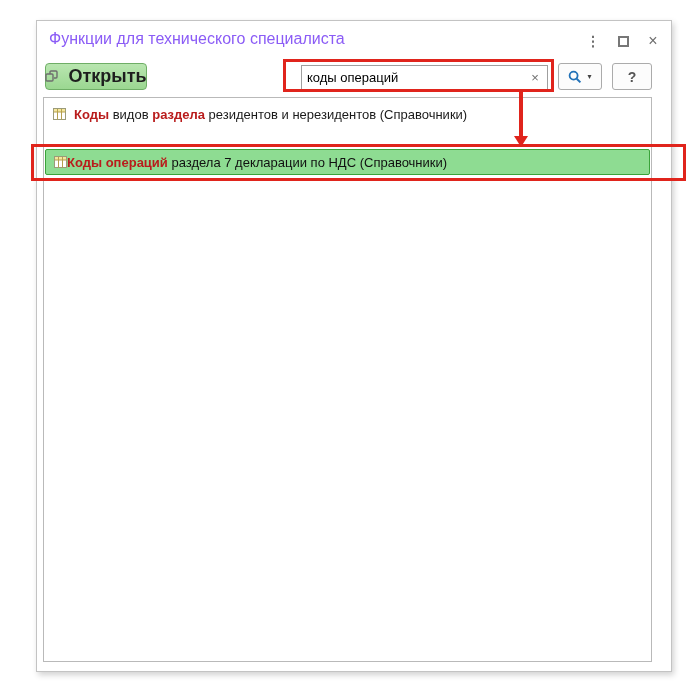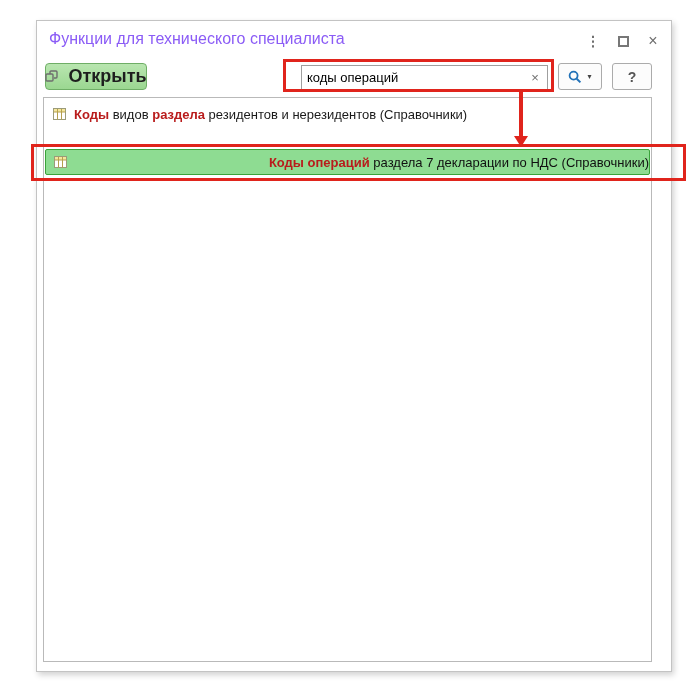--- a/index.html
+++ b/index.html
@@ -54,22 +54,22 @@
   .list-panel {
     position:absolute; left:6px; top:76px; width:609px; height:565px;
     border:1px solid #b9b9b9; background:#fff;
   }
   .row { position:absolute; left:0; width:100%; height:24px; display:flex; align-items:center; padding-left:9px; gap:8px; font-size:13px; color:#1a1a1a; white-space:nowrap; cursor:pointer; }
   .row-1 { top:4px; }
   .row-2 { top:28px; }
   .row-sel {
     position:absolute; left:1px; top:51px; width:605px; height:26px;
     background:#8edc92; border:1px solid #3aa33a; border-radius:2px;
-    display:flex; align-items:center; padding-left:8px; gap:8px;
-    font-size:13px; color:#111; white-space:nowrap; cursor:pointer;justify-content:space-between;
+    display:flex; align-items:center; padding-left:8px; 
+    font-size:13px; color:#111; white-space:nowrap; cursor:pointer;
   }
   .em { color:#b91c1c; font-weight:bold; }
   .tbl-icon { flex:0 0 auto; display:block; }
 
   
   .anno { position:absolute; z-index:10; pointer-events:none; }
   .anno-search { left:283px; top:59px; width:271px; height:33px; border:3px solid #e0241c; }
   .anno-row { left:31px; top:144px; width:655px; height:37px; border:3px solid #e0241c; }
   .anno-line { left:519px; top:92px; width:4px; height:45px; background:#e0241c; }
   .anno-head { left:514px; top:136px; width:0; height:0;

